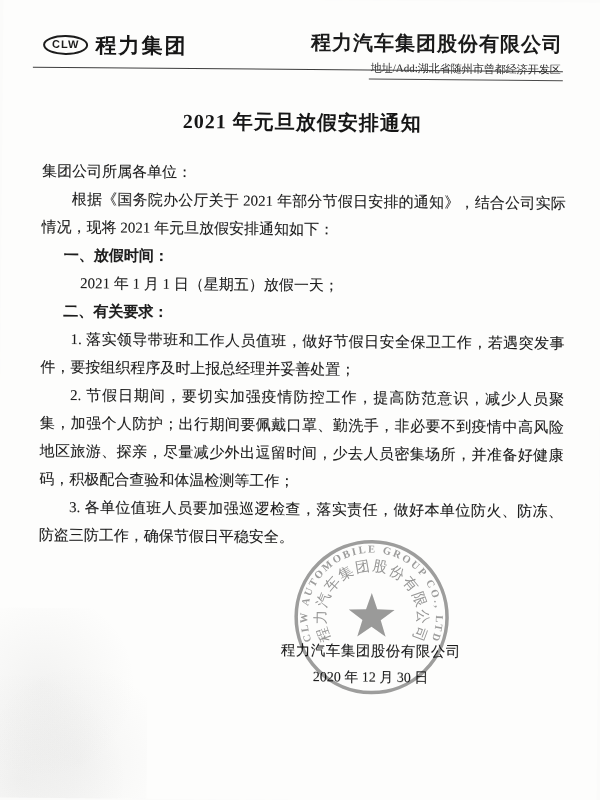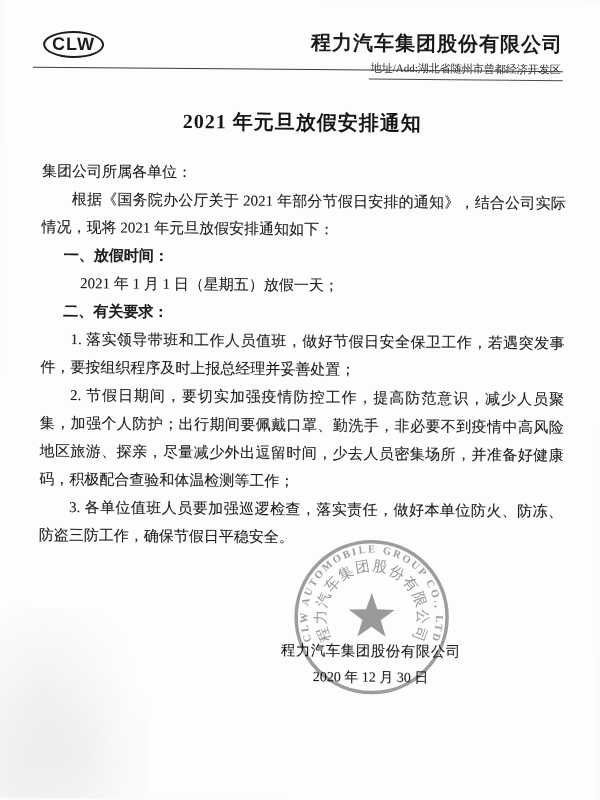--- a/index.html
+++ b/index.html
@@ -18,21 +18,21 @@
   }
   
   .letterhead {
     position: relative;
     display: flex; justify-content: space-between; align-items: flex-start;
     padding: 29px 40px 0 40px;
   }
   .logo { display: flex; align-items: center; gap: 7px; margin-top: 4px; }
   .logo-badge {
     font-family: "Liberation Sans", "DejaVu Sans", sans-serif;
-    font-weight: bold; font-size: 18px; letter-spacing: 1px;
+    font-weight: bold; font-size: 11px; letter-spacing: 1px;
     border: 2.5px solid #1c1c1c; border-radius: 50%;
     padding: 2px 7px 3px 7px; line-height: 1;
     color: #1c1c1c;
   }
   .logo-text {
     font-family: "Liberation Sans", "DejaVu Sans", sans-serif;
     font-weight: 800; font-size: 21px; letter-spacing: 2px; color: #161616;
   }
   .company-block { text-align: right; }
   .company-name {
@@ -95,20 +95,21 @@
   }
 </style>
 </head>
 <body>
 
 <div class="sheet">
 
   <div class="letterhead">
     <div class="logo">
       <span class="logo-badge">CLW</span>
+      <span class="logo-text">程力集团</span>
     </div>
     <div class="company-block">
       <div class="company-name">程力汽车集团股份有限公司</div>
       <div class="address">地址/Add:湖北省随州市曾都经济开发区</div>
     </div>
     <div class="header-rule"></div>
   </div>
 
   <h1 class="doc-title">2021 年元旦放假安排通知</h1>
 

